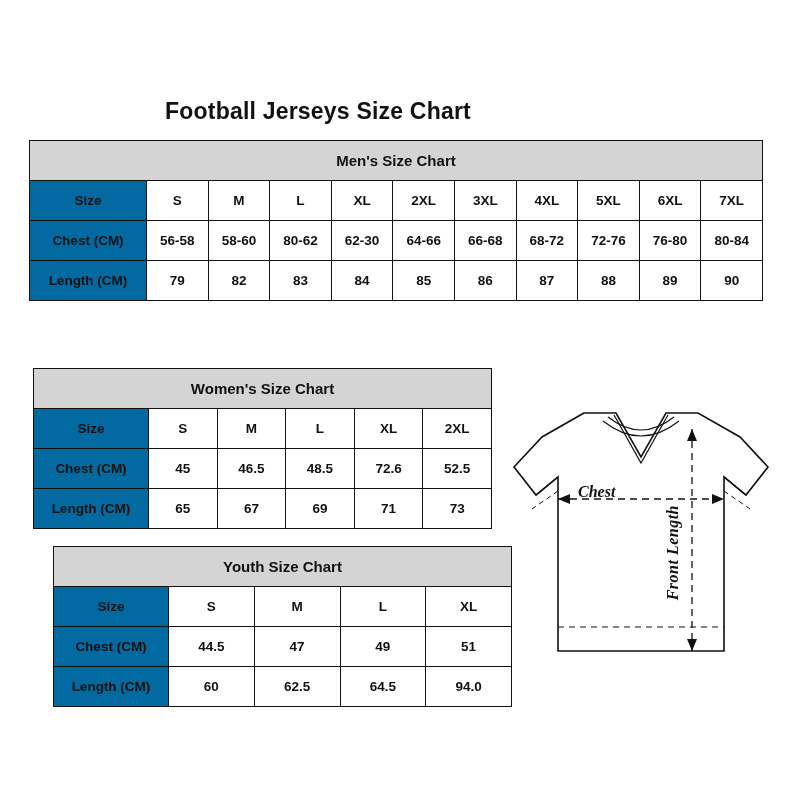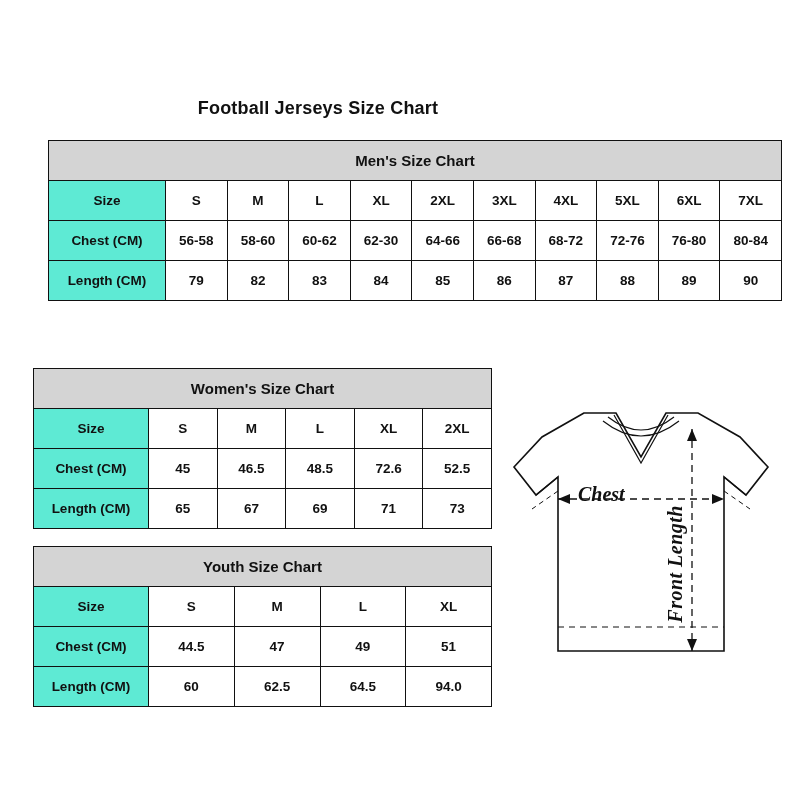--- a/index.html
+++ b/index.html
@@ -18,21 +18,21 @@
     position: relative;
     width: 800px;
     height: 800px;
   }
   .page-title {
     position: absolute;
     top: 98px;
     left: 0;
     width: 636px;
     text-align: center;
-    font-size: 18px;
+    font-size: 23px;
     font-weight: bold;
     letter-spacing: 0.2px;
     color: #111111;
   }
 
   table.size-table {
     border-collapse: collapse;
     table-layout: fixed;
     background: #ffffff;
   }
@@ -51,28 +51,28 @@
     border-bottom: none;
     background: #d4d4d4;
     font-size: 15px;
     font-weight: bold;
     height: 39px;
     line-height: 39px;
     color: #111111;
     caption-side: top;
   }
   .label-cell {
-    background: #5eead4;
+    background: #0369a1;
     font-size: 13px;
   }
 
   
   #mens-wrap {
     position: absolute;
-    left: 48px;
+    left: 29px;
     top: 140px;
     width: 704px;
     border-radius: 10px;
   }
   #mens-wrap table { width: 734px; }
   #mens-wrap col.labelcol { width: 117px; }
 
   
   #womens-wrap {
     position: absolute;
@@ -83,38 +83,38 @@
   #womens-wrap table { width: 459px; }
   #womens-wrap col.labelcol { width: 115px; }
 
   
   #youth-wrap {
     position: absolute;
     left: 33px;
     top: 546px;
     width: 459px;
   }
-  #youth-wrap table { width: 459px; }
+  #youth-wrap table { width: 459px; margin-left: 20px; }
   #youth-wrap col.labelcol { width: 115px; }
 
   
   #shirt-wrap {
     position: absolute;
     left: 496px;
     top: 395px;
     width: 290px;
     height: 300px;
   }
   #shirt-wrap svg { display: block; }
   .diagram-label {
     position: absolute;
     font-family: "Liberation Serif", serif;
     font-style: italic;
     font-weight: bold;
-    font-size: 20px;
+    font-size: 16px;
     color: #111111;
   }
   #chest-label {
     left: 82px;
     top: 88px;
   }
   #front-length-label {
     left: 168px;
     top: 110px;
     writing-mode: vertical-rl;
@@ -156,21 +156,21 @@
           <td>3XL</td>
           <td>4XL</td>
           <td>5XL</td>
           <td>6XL</td>
           <td>7XL</td>
         </tr>
         <tr>
           <td class="label-cell">Chest (CM)</td>
           <td>56-58</td>
           <td>58-60</td>
-          <td>60-62</td>
+          <td>80-62</td>
           <td>62-30</td>
           <td>64-66</td>
           <td>66-68</td>
           <td>68-72</td>
           <td>72-76</td>
           <td>76-80</td>
           <td>80-84</td>
         </tr>
         <tr>
           <td class="label-cell">Length (CM)</td>

